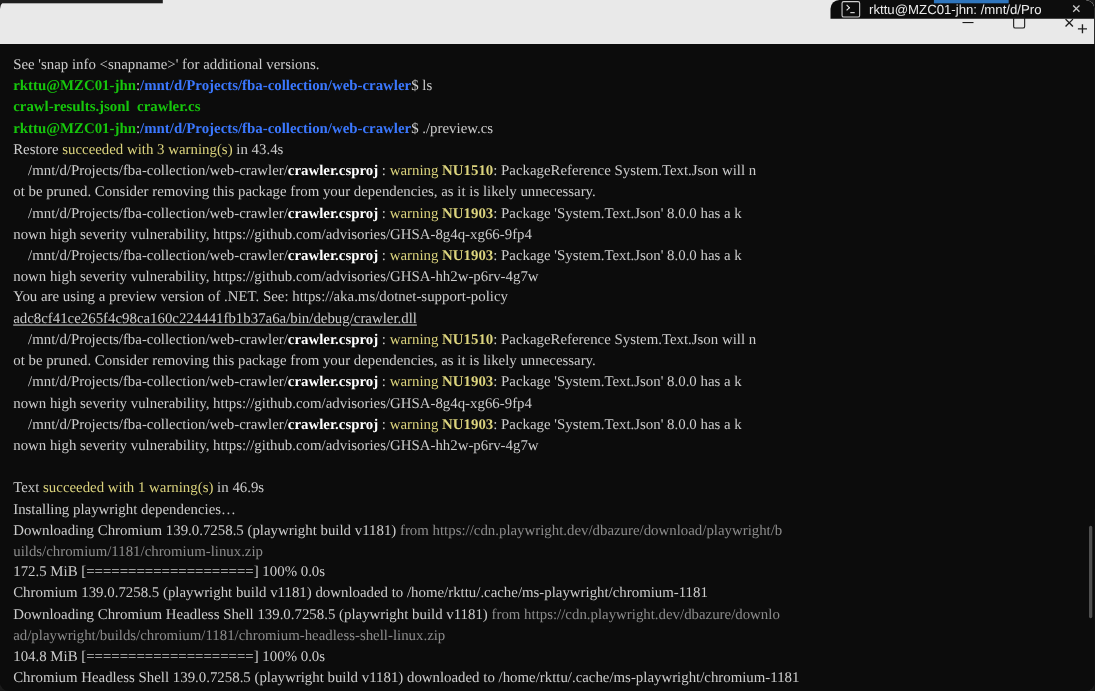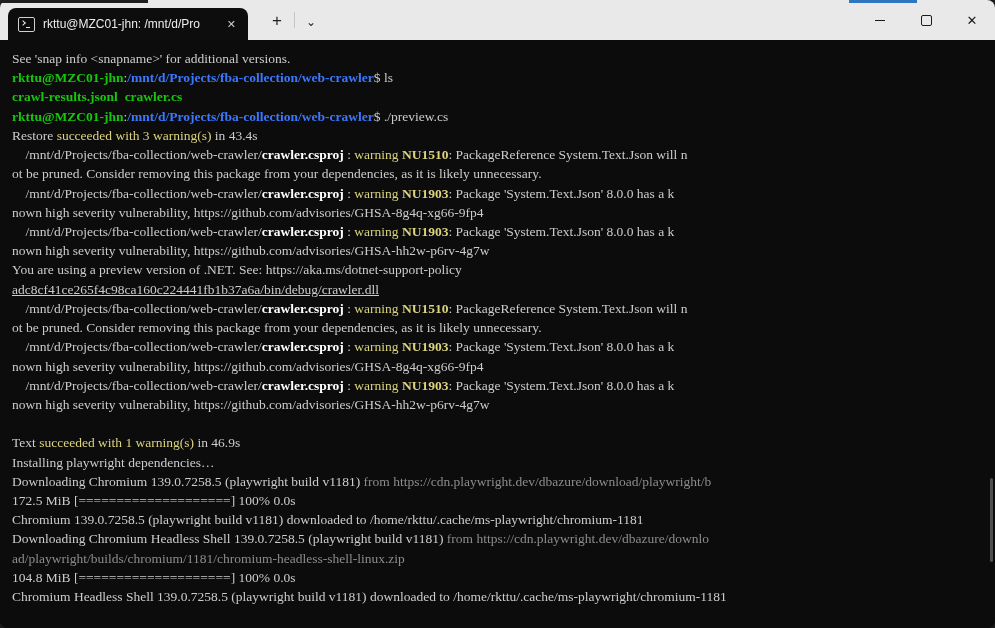--- a/index.html
+++ b/index.html
@@ -8,21 +8,21 @@
     background:#1b1b1b;
     font-family:"Liberation Sans", sans-serif;
   }
   
   .behind-dark{position:absolute;left:0;top:0;width:148px;height:3px;background:#1e1e1e;z-index:5;}
   .behind-blue{position:absolute;left:849px;top:0;width:68px;height:3px;background:#2f76be;z-index:5;}
 
   .window{position:absolute;inset:0;border-radius:8px;overflow:hidden;background:#0c0c0c;}
 
   
-  .titlebar{position:absolute;left:0;top:0;right:0;height:40px;background:#e9e9e9;display:flex;align-items:flex-end;}
+  .titlebar{position:absolute;left:0;top:0;right:0;height:40px;background:#e9e9e9;display:flex;align-items:flex-end;flex-direction:column;}
   .tab{
     margin-left:8px;width:240px;height:32px;background:#0d0d0d;
     border-radius:8px 8px 0 0;display:flex;align-items:center;padding:0 8px 0 10px;box-sizing:border-box;
   }
   .tab-icon{width:15px;height:13px;background:#0c0c0c;border:1px solid #cfcfcf;border-radius:2px;
     position:relative;flex:0 0 auto;}
   .tab-icon::before{content:"";position:absolute;left:2px;top:3px;width:3px;height:3px;
     border-right:1px solid #e8e8e8;border-bottom:1px solid #e8e8e8;transform:rotate(-45deg);}
   .tab-icon::after{content:"";position:absolute;left:7px;bottom:3px;width:4px;height:1px;background:#e8e8e8;}
   .tab-title{color:#ececec;font-size:12px;margin-left:8px;white-space:nowrap;overflow:hidden;flex:1 1 auto;}
@@ -103,20 +103,21 @@
       <div class="tline"><span class="c-fg">    /mnt/d/Projects/fba-collection/web-crawler/</span><span class="c-wht">crawler.csproj</span><span class="c-fg"> : </span><span class="c-yel">warning </span><span class="c-yel bold">NU1510</span><span class="c-fg">: PackageReference System.Text.Json will n</span></div>
       <div class="tline"><span class="c-fg">ot be pruned. Consider removing this package from your dependencies, as it is likely unnecessary.</span></div>
       <div class="tline"><span class="c-fg">    /mnt/d/Projects/fba-collection/web-crawler/</span><span class="c-wht">crawler.csproj</span><span class="c-fg"> : </span><span class="c-yel">warning </span><span class="c-yel bold">NU1903</span><span class="c-fg">: Package 'System.Text.Json' 8.0.0 has a k</span></div>
       <div class="tline"><span class="c-fg">nown high severity vulnerability, https://github.com/advisories/GHSA-8g4q-xg66-9fp4</span></div>
       <div class="tline"><span class="c-fg">    /mnt/d/Projects/fba-collection/web-crawler/</span><span class="c-wht">crawler.csproj</span><span class="c-fg"> : </span><span class="c-yel">warning </span><span class="c-yel bold">NU1903</span><span class="c-fg">: Package 'System.Text.Json' 8.0.0 has a k</span></div>
       <div class="tline"><span class="c-fg">nown high severity vulnerability, https://github.com/advisories/GHSA-hh2w-p6rv-4g7w</span></div>
       <div class="tline"> </div>
       <div class="tline"><span class="c-fg">Text </span><span class="c-yel">succeeded with 1 warning(s)</span><span class="c-fg"> in 46.9s</span></div>
       <div class="tline"><span class="c-fg">Installing playwright dependencies…</span></div>
       <div class="tline"><span class="c-fg">Downloading Chromium 139.0.7258.5 (playwright build v1181) </span><span class="c-gry">from https://cdn.playwright.dev/dbazure/download/playwright/b</span></div>
+      <div class="tline"><span class="c-gry">uilds/chromium/1181/chromium-linux.zip</span></div>
       <div class="tline"><span class="c-fg">172.5 MiB [====================] 100% 0.0s</span></div>
       <div class="tline"><span class="c-fg">Chromium 139.0.7258.5 (playwright build v1181) downloaded to /home/rkttu/.cache/ms-playwright/chromium-1181</span></div>
       <div class="tline"><span class="c-fg">Downloading Chromium Headless Shell 139.0.7258.5 (playwright build v1181) </span><span class="c-gry">from https://cdn.playwright.dev/dbazure/downlo</span></div>
       <div class="tline"><span class="c-gry">ad/playwright/builds/chromium/1181/chromium-headless-shell-linux.zip</span></div>
       <div class="tline"><span class="c-fg">104.8 MiB [====================] 100% 0.0s</span></div>
       <div class="tline"><span class="c-fg">Chromium Headless Shell 139.0.7258.5 (playwright build v1181) downloaded to /home/rkttu/.cache/ms-playwright/chromium-1181</span></div>
     </div>
   <div class="scroll-thumb"></div>
 
 </div>

